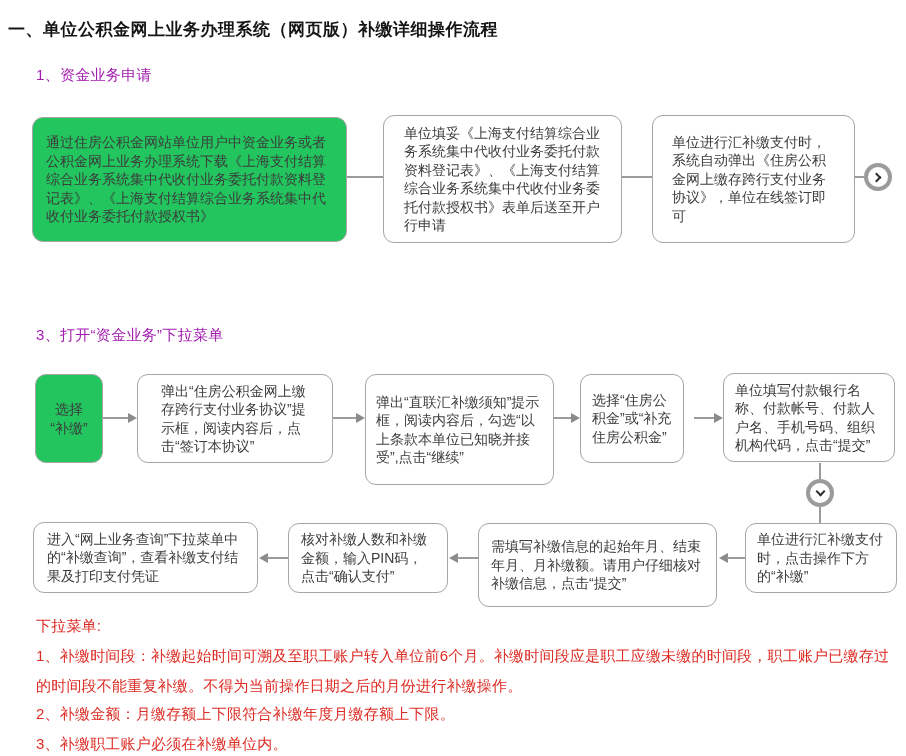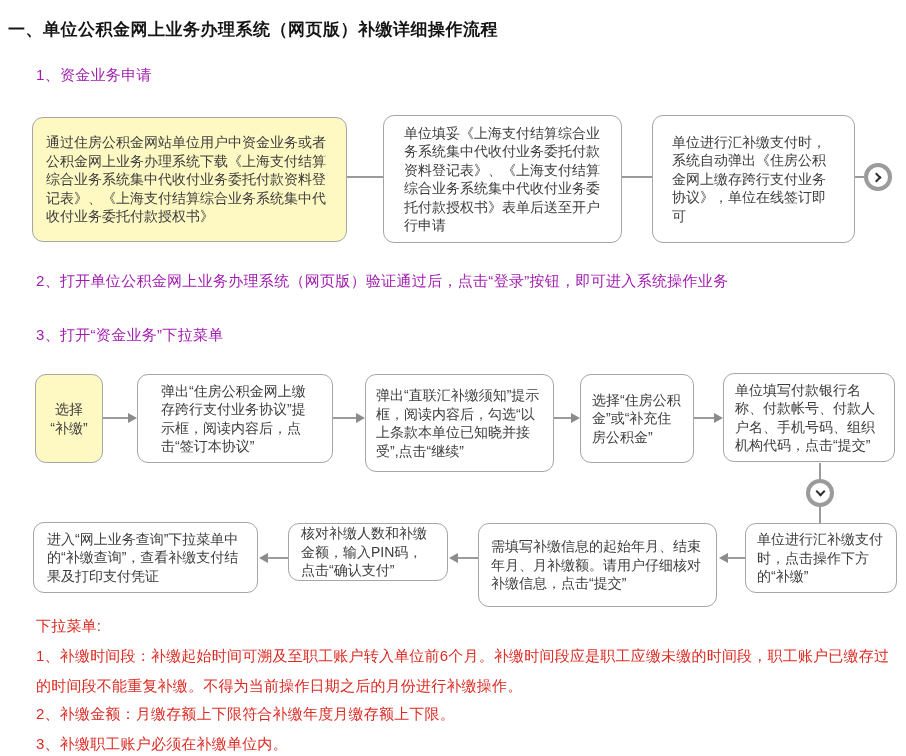--- a/index.html
+++ b/index.html
@@ -7,21 +7,21 @@
   body { font-family:"Liberation Sans","DejaVu Sans",sans-serif; }
   .page { position:relative; width:906px; height:756px; background:#ffffff; overflow:hidden;text-decoration:underline; }
 
   .doc-title { position:absolute; left:8px; top:18px; font-size:17px; font-weight:bold; color:#151515; letter-spacing:0.5px; }
 
   .red-label { position:absolute; color:#a21caf; font-size:15px; letter-spacing:0.3px; }
 
   .fbox { position:absolute; border:1px solid #a6a6a6; border-radius:11px; background:#ffffff;
           color:#3c3c3c; font-size:14px; line-height:18.5px;
           display:flex; align-items:center; text-align:left; }
-  .fbox.pink { background:#fef9c3; }
+  .fbox.pink { background:#22c55e; }
   .fbox.center { justify-content:center; text-align:center; }
   .prewrap { white-space:pre-line; }
 
   .hline { position:absolute; height:2px; background:#9b9b9b; }
   .vline { position:absolute; width:2px; background:#9b9b9b; }
 
   .ah-r { position:absolute; width:0; height:0;
           border-top:5px solid transparent; border-bottom:5px solid transparent;
           border-left:9px solid #8b8b8b; }
   .ah-l { position:absolute; width:0; height:0;
@@ -48,57 +48,56 @@
   <div class="fbox pink" style="left:32px;top:117px;width:315px;height:125px;padding:6px 13px">通过住房公积金网站单位用户中资金业务或者公积金网上业务办理系统下载《上海支付结算综合业务系统集中代收付业务委托付款资料登记表》、《上海支付结算综合业务系统集中代收付业务委托付款授权书》</div>
   <div class="hline" style="left:347px;top:176px;width:36px"></div>
   <div class="fbox" style="left:383px;top:115px;width:239px;height:128px;padding:6px 20px">单位填妥《上海支付结算综合业务系统集中代收付业务委托付款资料登记表》、《上海支付结算综合业务系统集中代收付业务委托付款授权书》表单后送至开户行申请</div>
   <div class="hline" style="left:622px;top:176px;width:30px"></div>
   <div class="fbox" style="left:652px;top:115px;width:203px;height:128px;padding:6px 19px">单位进行汇补缴支付时，系统自动弹出《住房公积金网上缴存跨行支付业务协议》，单位在线签订即可</div>
   <div class="hline" style="left:855px;top:176px;width:9px"></div>
   <div class="circ" style="left:864px;top:163px">
     <span class="chev chev-right"></span>
   </div>
 
-  <div class="red-label" style="left:36px;top:272px">2、打开单位公积金网上业务办理系统（网页版）验证通过后，点击“登录”按钮，即可进入系统操作业务</div>
   <div class="red-label" style="left:36px;top:326px">3、打开“资金业务”下拉菜单</div>
 
   <div class="fbox pink center prewrap" style="left:35px;top:374px;width:68px;height:89px;padding:4px">选择
 “补缴”</div>
   <div class="hline" style="left:103px;top:417px;width:25px"></div>
   <div class="ah-r" style="left:128px;top:413px"></div>
 
   <div class="fbox" style="left:137px;top:374px;width:196px;height:89px;padding:4px 23px">弹出“住房公积金网上缴存跨行支付业务协议”提示框，阅读内容后，点击“签订本协议”</div>
   <div class="hline" style="left:333px;top:417px;width:23px"></div>
   <div class="ah-r" style="left:356px;top:413px"></div>
 
-  <div class="fbox" style="left:365px;top:374px;width:189px;height:98px;padding:4px 10px">弹出“直联汇补缴须知”提示框，阅读内容后，勾选“以上条款本单位已知晓并接受”,点击“继续”</div>
+  <div class="fbox" style="left:365px;top:374px;width:189px;height:111px;padding:4px 10px">弹出“直联汇补缴须知”提示框，阅读内容后，勾选“以上条款本单位已知晓并接受”,点击“继续”</div>
   <div class="hline" style="left:554px;top:417px;width:17px"></div>
   <div class="ah-r" style="left:571px;top:413px"></div>
 
-  <div class="fbox" style="left:580px;top:374px;width:114px;height:89px;padding:4px 11px">选择“住房公积金”或“补充住房公积金”</div>
+  <div class="fbox" style="left:580px;top:374px;width:104px;height:89px;padding:4px 11px">选择“住房公积金”或“补充住房公积金”</div>
   <div class="hline" style="left:694px;top:417px;width:20px"></div>
   <div class="ah-r" style="left:714px;top:413px"></div>
 
   <div class="fbox" style="left:723px;top:373px;width:172px;height:89px;padding:4px 11px">单位填写付款银行名称、付款帐号、付款人户名、手机号码、组织机构代码，点击“提交”</div>
 
   <div class="vline" style="left:819px;top:463px;height:16px"></div>
   <div class="circ" style="left:806px;top:479px">
     <span class="chev chev-down"></span>
   </div>
   <div class="vline" style="left:819px;top:507px;height:16px"></div>
 
   <div class="fbox" style="left:745px;top:523px;width:152px;height:70px;padding:4px 11px">单位进行汇补缴支付时，点击操作下方的“补缴”</div>
   <div class="ah-l" style="left:719px;top:553px"></div>
   <div class="hline" style="left:727px;top:557px;width:18px"></div>
 
   <div class="fbox" style="left:478px;top:523px;width:239px;height:84px;padding:4px 12px">需填写补缴信息的起始年月、结束年月、月补缴额。请用户仔细核对补缴信息，点击“提交”</div>
   <div class="ah-l" style="left:449px;top:553px"></div>
   <div class="hline" style="left:457px;top:557px;width:21px"></div>
 
-  <div class="fbox" style="left:288px;top:523px;width:160px;height:58px;padding:4px 12px">核对补缴人数和补缴金额，输入PIN码，点击“确认支付”</div>
+  <div class="fbox" style="left:288px;top:523px;width:160px;height:70px;padding:4px 12px">核对补缴人数和补缴金额，输入PIN码，点击“确认支付”</div>
   <div class="ah-l" style="left:259px;top:553px"></div>
   <div class="hline" style="left:267px;top:557px;width:21px"></div>
 
   <div class="fbox" style="left:33px;top:522px;width:225px;height:71px;padding:4px 13px">进入“网上业务查询”下拉菜单中的“补缴查询”，查看补缴支付结果及打印支付凭证</div>
 
   <div class="note" style="left:36px;top:611px">下拉菜单:</div>
   <div class="note" style="left:36px;top:641px;width:860px">1、补缴时间段：补缴起始时间可溯及至职工账户转入单位前6个月。补缴时间段应是职工应缴未缴的时间段，职工账户已缴存过的时间段不能重复补缴。不得为当前操作日期之后的月份进行补缴操作。</div>
   <div class="note" style="left:36px;top:699px">2、补缴金额：月缴存额上下限符合补缴年度月缴存额上下限。</div>
   <div class="note" style="left:36px;top:729px">3、补缴职工账户必须在补缴单位内。</div>
 

